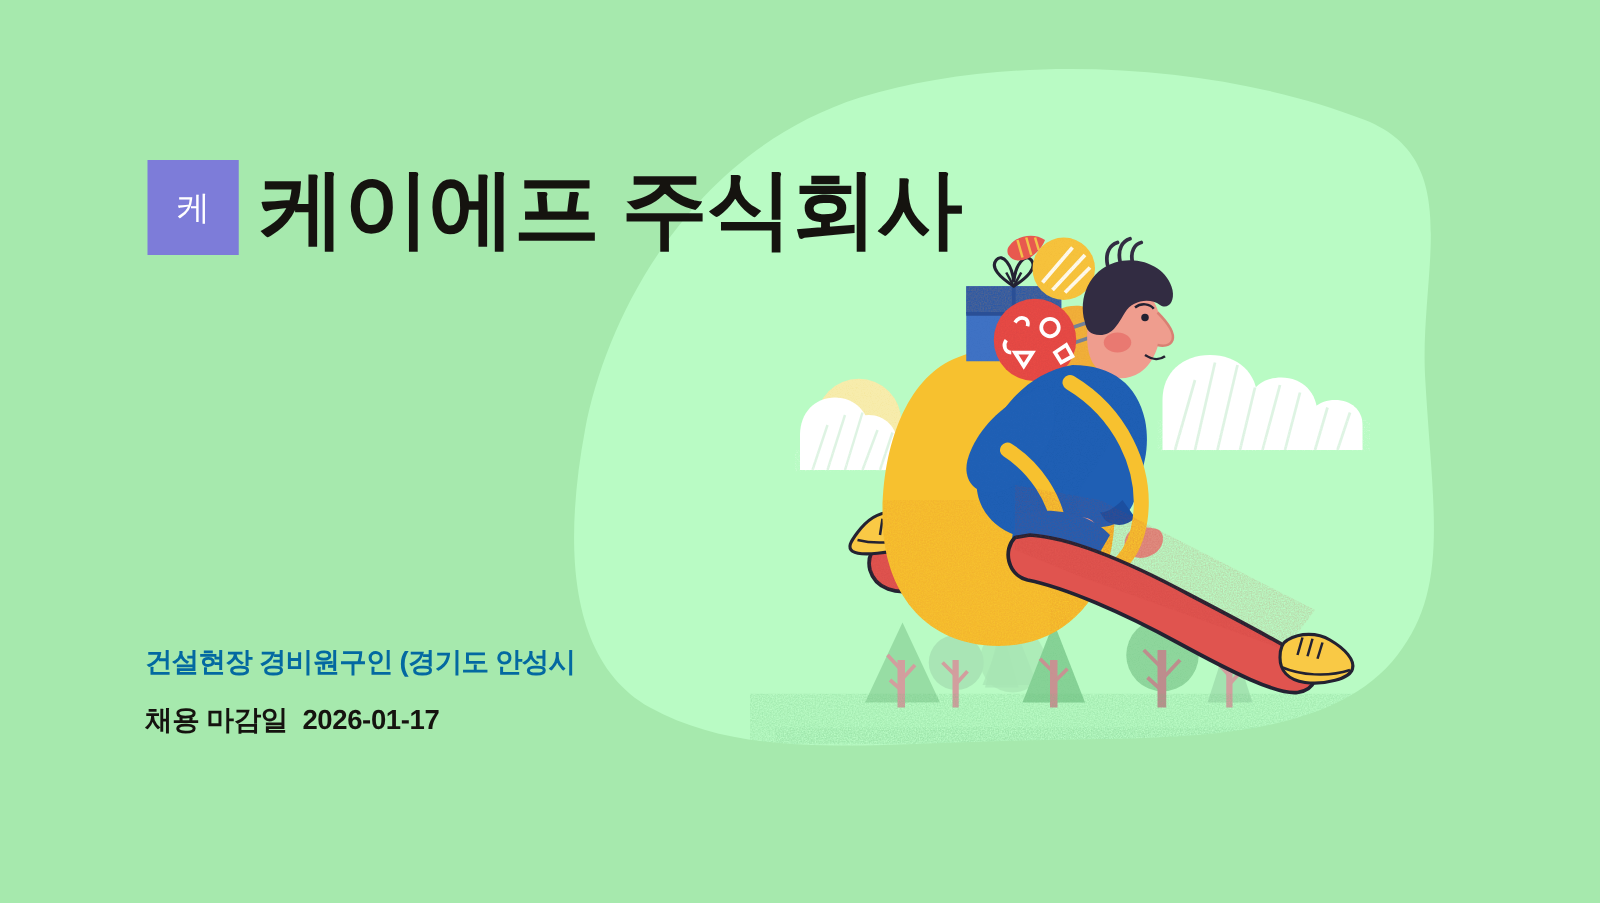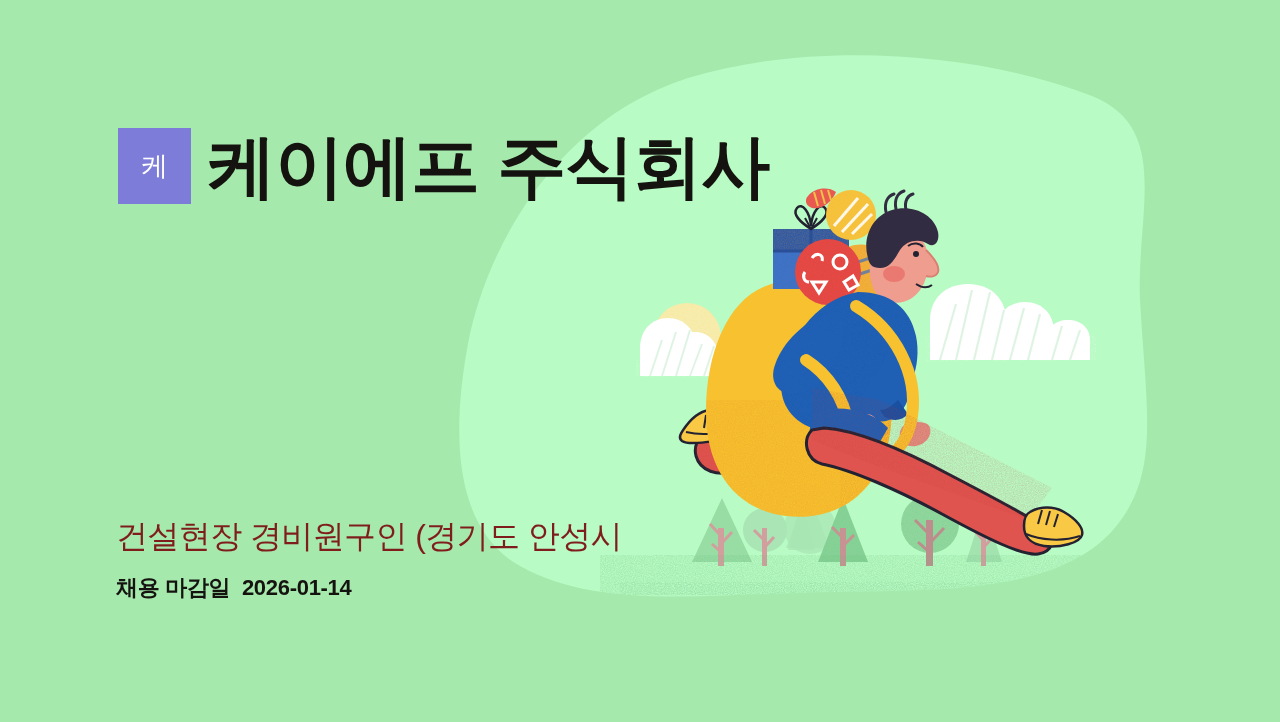--- a/index.html
+++ b/index.html
@@ -61,23 +61,23 @@
     line-height: 1;
   }
 
   
   .job-block {
     position: absolute;
     left: 116px;
     top: 516px;
   }
   .job-title {
-    font-size: 32px;
-    font-weight: 400;
-    color: #7f1d1d;
+    font-size: 22px;
+    font-weight: 700;
+    color: #0369a1;
     letter-spacing: -0.6px;
     white-space: nowrap;
     line-height: 1.25;
   }
   .job-deadline {
     margin-top: 19px;
     font-size: 22px;
     font-weight: 700;
     color: #15130f;
     letter-spacing: -0.3px;
@@ -388,16 +388,16 @@
     </g>
   </svg>
 
   <div class="header-row">
     <div class="company-badge">케</div>
     <div class="company-name">케이에프 주식회사</div>
   </div>
 
   <div class="job-block">
     <div class="job-title">건설현장 경비원구인 (경기도 안성시</div>
-    <div class="job-deadline">채용 마감일  2026-01-14</div>
+    <div class="job-deadline">채용 마감일  2026-01-17</div>
   </div>
 
 </div>
 
 </body></html>

